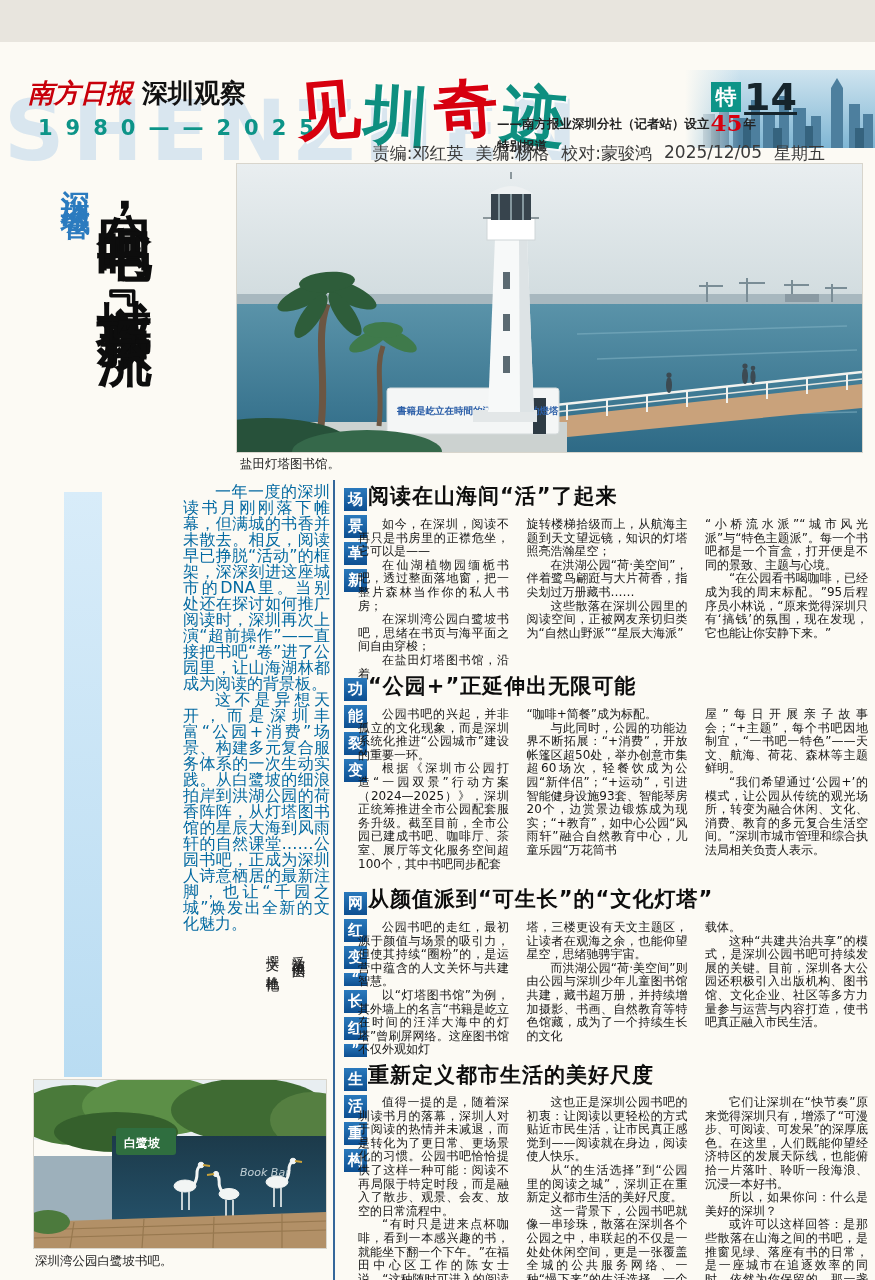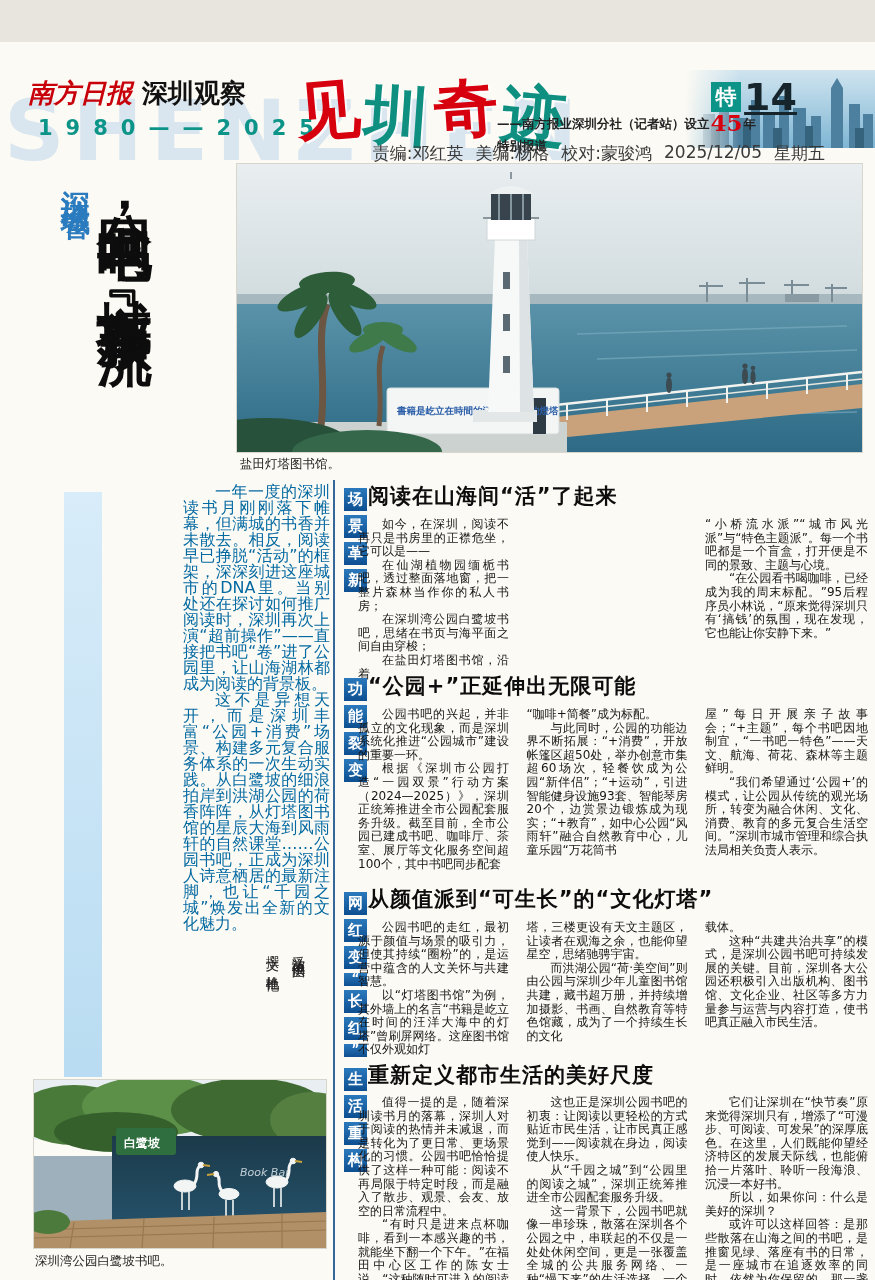--- a/index.html
+++ b/index.html
@@ -319,20 +319,25 @@
     <span>新</span>
   </div>
   <div class="sec-title" style="left:368px;top:440px;">阅读在山海间“活”了起来</div>
   <div class="cols" style="top:476px;height:146px;">
     <div class="col c1">
       <p>如今，在深圳，阅读不再只是书房里的正襟危坐，它可以是——</p>
       <p>在仙湖植物园缅栀书吧，透过整面落地窗，把一整片森林当作你的私人书房；</p>
       <p>在深圳湾公园白鹭坡书吧，思绪在书页与海平面之间自由穿梭；</p>
       <p>在盐田灯塔图书馆，沿着</p>
     </div>
+    <div class="col c2">
+      <p class="cont">旋转楼梯拾级而上，从航海主题到天文望远镜，知识的灯塔照亮浩瀚星空；</p>
+      <p>在洪湖公园“荷·美空间”，伴着鹭鸟翩跹与大片荷香，指尖划过万册藏书……</p>
+      <p>这些散落在深圳公园里的阅读空间，正被网友亲切归类为“自然山野派”“星辰大海派”</p>
+    </div>
     <div class="col c3">
       <p class="cont">“小桥流水派”“城市风光派”与“特色主题派”。每一个书吧都是一个盲盒，打开便是不同的景致、主题与心境。</p>
       <p>“在公园看书喝咖啡，已经成为我的周末标配。”95后程序员小林说，“原来觉得深圳只有‘搞钱’的氛围，现在发现，它也能让你安静下来。”</p>
     </div>
   </div>
 
   <div class="sec-marker" style="left:344px;top:636px;">
     <span>功</span>
     <span>能</span>
     <span>裂</span>
@@ -386,21 +391,21 @@
     <span>构</span>
   </div>
   <div class="sec-title" style="left:368px;top:1019px;">重新定义都市生活的美好尺度</div>
   <div class="cols" style="top:1054px;height:222px;">
     <div class="col c1">
       <p>值得一提的是，随着深圳读书月的落幕，深圳人对于阅读的热情并未减退，而是转化为了更日常、更场景化的习惯。公园书吧恰恰提供了这样一种可能：阅读不再局限于特定时段，而是融入了散步、观景、会友、放空的日常流程中。</p>
       <p>“有时只是进来点杯咖啡，看到一本感兴趣的书，就能坐下翻一个下午。”在福田中心区工作的陈女士说，“这种随时可进入的阅读状态，让读书变得更轻松、更愉悦。”</p>
     </div>
     <div class="col c2">
       <p>这也正是深圳公园书吧的初衷：让阅读以更轻松的方式贴近市民生活，让市民真正感觉到——阅读就在身边，阅读使人快乐。</p>
-      <p>从“千园之城”到“公园里的阅读之城”，深圳正统筹推进全市公园配套服务升级。</p>
+      <p>从“的生活选择”到“公园里的阅读之城”，深圳正在重新定义都市生活的美好尺度。</p>
       <p>这一背景下，公园书吧就像一串珍珠，散落在深圳各个公园之中，串联起的不仅是一处处休闲空间，更是一张覆盖全城的公共服务网络、一种“慢下来”的生活选择、一个城市的文化标识与精神符号。</p>
     </div>
     <div class="col c3">
       <p>它们让深圳在“快节奏”原来觉得深圳只有，增添了“可漫步、可阅读、可发呆”的深厚底色。在这里，人们既能仰望经济特区的发展天际线，也能俯拾一片落叶、聆听一段海浪、沉浸一本好书。</p>
       <p>所以，如果你问：什么是美好的深圳？</p>
       <p>或许可以这样回答：是那些散落在山海之间的书吧，是推窗见绿、落座有书的日常，是一座城市在追逐效率的同时，依然为你保留的、那一盏盏温暖而明亮的精神灯塔。</p>
     </div>
   </div>
 
 </div>

